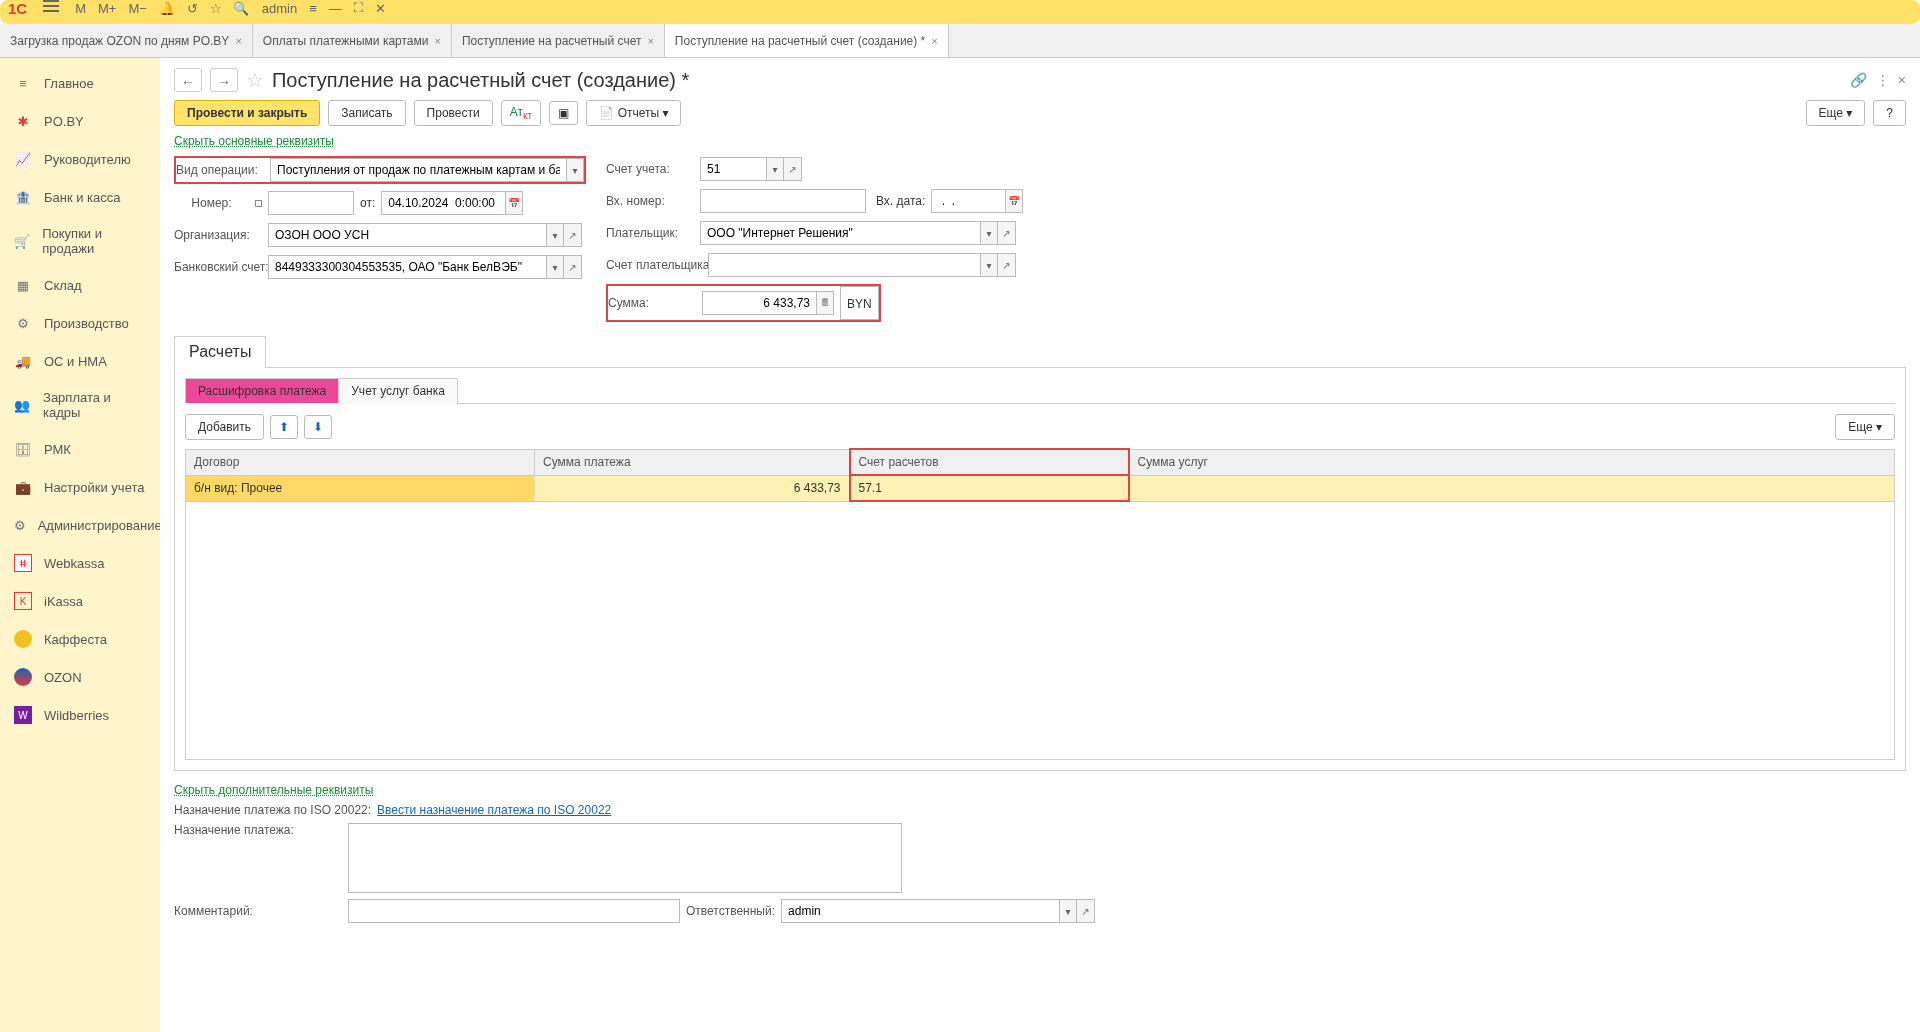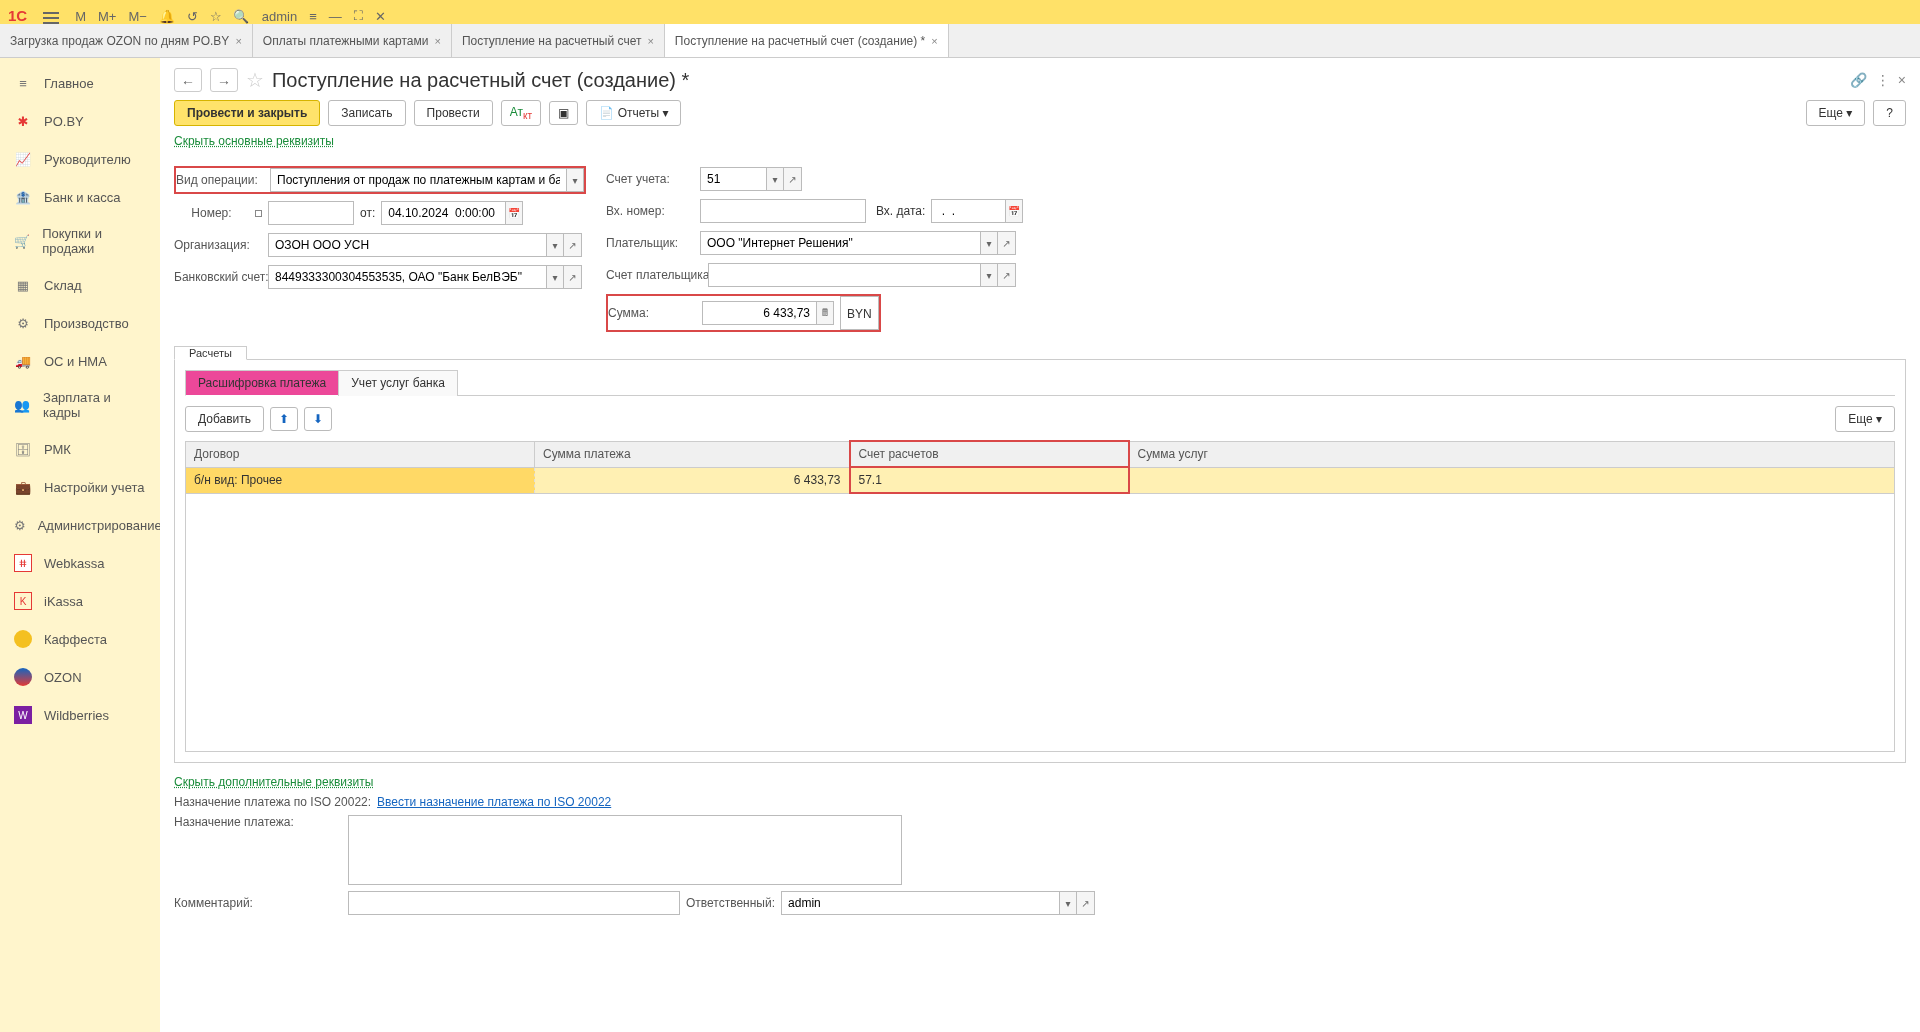--- a/index.html
+++ b/index.html
@@ -1,17 +1,17 @@
 <!DOCTYPE html>
 <html><head>
 <meta charset="utf-8">
 <style>
 * { box-sizing: border-box; margin: 0; padding: 0; font-family: Arial, sans-serif; }
 body { font-size: 12px; color: #333; background: #fff; overflow: hidden; }
-.top-bar { height: 24px; background: #FFE168; display: flex; align-items: flex-end; padding: 0 8px; gap: 16px; }
+.top-bar { height: 24px; background: #FFE168; display: flex; align-items: flex-start; padding: 0 8px; gap: 16px; border-radius: 8px; }
 .logo { color: #e53935; font-weight: bold; font-size: 15px; }
 .hamburger { width: 16px; height: 12px; display: flex; flex-direction: column; justify-content: space-between; cursor: pointer; }
 .hamburger span { height: 2px; background: #666; }
 .app-title { color: #555; font-size: 12px; flex: 1; }
 .top-icons { display: flex; gap: 12px; color: #666; align-items: center; }
 .top-icons span { cursor: pointer; font-size: 13px; }
 
 .tabs-bar { height: 34px; background: #f0f0f0; display: flex; border-bottom: 1px solid #ccc; }
 .tab { padding: 4px 10px; display: flex; align-items: center; gap: 6px; border-right: 1px solid #ccc; font-size: 12px; color: #555; cursor: pointer; }
 .tab.active { background: #fff; }
@@ -32,35 +32,35 @@
 
 .toolbar { display: flex; gap: 8px; margin-bottom: 8px; align-items: center; }
 .btn { padding: 5px 12px; border: 1px solid #bbb; background: #fff; border-radius: 3px; cursor: pointer; font-size: 12px; color: #333; }
 .btn-primary { background: #FFE36B; border-color: #d6b400; font-weight: bold; }
 .btn-icon { padding: 4px 8px; }
 .btn-right { margin-left: auto; }
 
 .link-text { color: #1a8c3a; text-decoration: underline dotted; cursor: pointer; font-size: 12px; }
 .blue-link { color: #1565c0; text-decoration: underline; cursor: pointer; }
 
-.form-grid { display: flex; gap: 20px; margin-top: 18px; }
+.form-grid { display: flex; gap: 20px; margin-top: 8px; }
 .form-col { display: flex; flex-direction: column; gap: 6px; }
 .form-row { display: flex; align-items: center; gap: 6px; min-height: 26px; }
 .form-label { width: 88px; text-align: left; color: #555; font-size: 12px; white-space: nowrap; }
 .form-label.wide { width: 88px; }
 .input { border: 1px solid #bbb; padding: 3px 6px; font-size: 12px; height: 24px; background: #fff; }
 .input:disabled { background: #f5f5f5; }
 .combo { display: flex; }
 .combo .input { border-right: none; }
 .combo-btn { width: 18px; border: 1px solid #bbb; background: #f5f5f5; cursor: pointer; font-size: 10px; color: #666; display: flex; align-items: center; justify-content: center; }
 .combo-btn.ext { border-left: none; }
 .highlight-red { border: 2px solid #d94848 !important; }
 
 .sub-tabs { border-bottom: 1px solid #ccc; display: flex; margin-top: 14px; }
-.sub-tab { padding: 0 14px; border: 1px solid #ccc; border-bottom: none; background: #f5f5f5; margin-right: -1px; cursor: pointer; font-size: 11px; margin-bottom: -1px; text-align: center; }
+.sub-tab { padding: 6px 14px; border: 1px solid #ccc; border-bottom: none; background: #f5f5f5; margin-right: -1px; cursor: pointer; font-size: 16px; margin-bottom: -1px; text-align: center; }
 .sub-tab.active { background: #fff; border-bottom: 1px solid #fff; }
 
 .panel { border: 1px solid #ccc; border-top: none; padding: 10px; }
 .inner-tabs { display: flex; margin-bottom: 10px; border-bottom: 1px solid #ccc; }
 .inner-tab { padding: 5px 12px; border: 1px solid #ccc; border-bottom: none; background: #f9f9f9; margin-right: -1px; cursor: pointer; margin-bottom: -1px; font-size: 12px; }
 .inner-tab.active { background: #ec4899; border-bottom: 1px solid #fff; }
 
 .table-toolbar { display: flex; gap: 6px; margin-bottom: 8px; align-items: center; }
 .data-table { width: 100%; border: 1px solid #ccc; border-collapse: collapse; }
 .data-table th { background: #f0f0f0; border: 1px solid #ccc; padding: 5px 8px; text-align: left; font-weight: normal; font-size: 12px; color: #555; }

